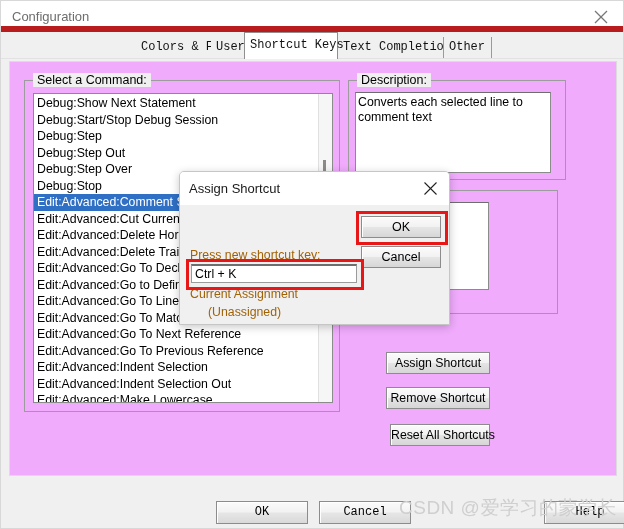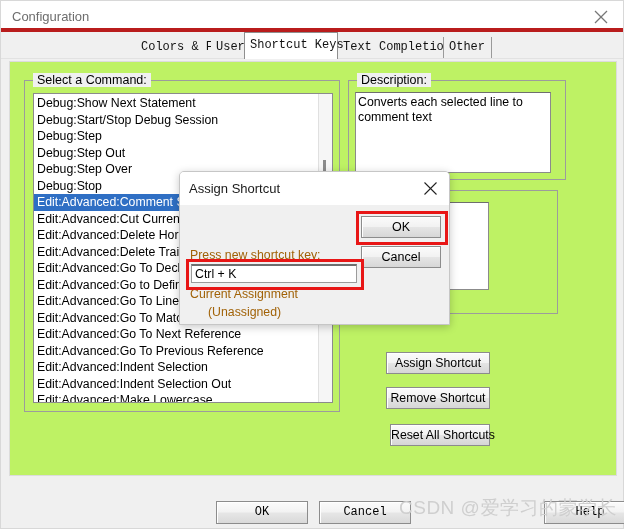--- a/index.html
+++ b/index.html
@@ -28,21 +28,21 @@
     border: 1px solid #d8d8d8;
   }
 
   
   .titlebar {
     position: absolute;
     left: 0; top: 0;
     width: 100%;
     height: 31px;
     background: #ffffff;
-    border-bottom: 4px solid #b91c1c;
+    border-bottom: 6px solid #b91c1c;
     box-sizing: border-box;
   }
   .titlebar .title {
     position: absolute;
     left: 11px; top: 8px;
     font-size: 13px;
     color: #6d6d6d;
     font-family: "Liberation Sans", sans-serif;
     white-space: nowrap;
   }
@@ -93,21 +93,21 @@
     width: 100%;
     height: 1px;
     background: #e2e2e2;
   }
 
   
   .content {
     position: absolute;
     left: 8px; top: 60px;
     width: 608px; height: 415px;
-    background: #bef264;
+    background: #f0abfc;
     border: 1px solid #dcdcdc;
     box-sizing: border-box;
   }
 
   
   .groupbox {
     position: absolute;
     border: 1px solid #9c9c9c;
     box-sizing: border-box;
   }

